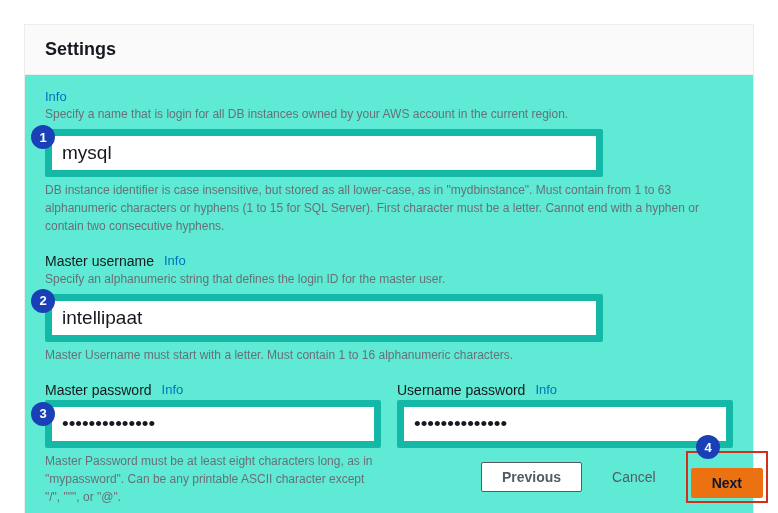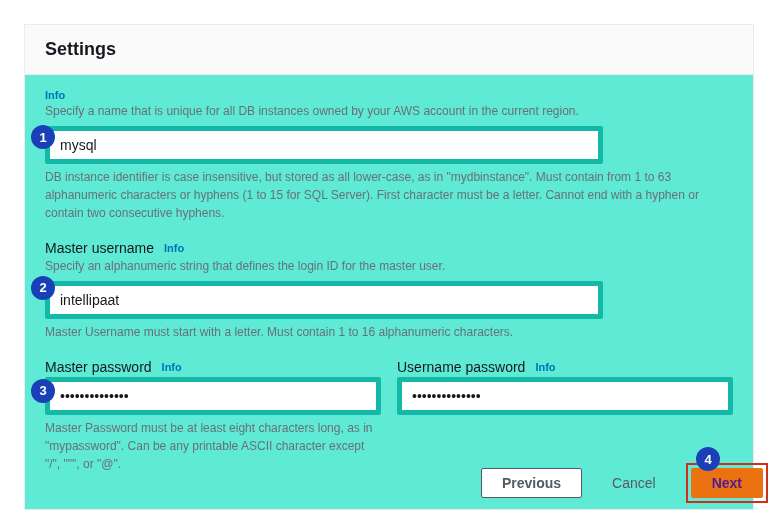--- a/index.html
+++ b/index.html
@@ -37,44 +37,44 @@
       align-items: center;
       gap: 10px;
       margin-bottom: 2px;
     }
     .field-label {
       font-size: 14px;
       color: #16191f;
       font-weight: 400;
     }
     .info-link {
-      font-size: 11px;
+      font-size: 13px;
       color: #0073bb;
-      font-weight: 700;
+      font-weight: 400;
       cursor: pointer;
     }
     .field-desc {
       font-size: 12px;
       color: #687078;
       margin-bottom: 6px;
       line-height: 1.4;
     }
     .field-help {
       font-size: 12px;
       color: #687078;
       margin-top: 4px;
       line-height: 1.5;
     }
     input[type="text"], input[type="password"] {
       width: 558px;
       max-width: 100%;
       padding: 6px 10px;
-      border: 5px solid #14b8a6;
+      border: 7px solid #14b8a6;
       border-radius: 2px;
-      font-size: 14px;
+      font-size: 19px;
       color: #16191f;
       background: #fff;
     }
     .two-col {
       display: flex;
       gap: 16px;
     }
     .two-col .col {
       flex: 1;
       position: relative;
@@ -118,21 +118,22 @@
       font-weight: 400;
     }
     .btn-default {
       background: #fff;
       border: 1px solid #545b64;
       color: #545b64;
     }
     .btn-primary {
       background: #ec7211;
       border: 1px solid #ec7211;
-      color: #4c1d95;
+      color: #0f172a;
+      margin-top: 12px;
     }
     .next-highlight {
       border: 2px solid #d12f1d;
       padding: 3px;
       position: relative;
     }
     .badge-4 {
       position: absolute;
       top: -18px;
       right: 46px;
@@ -145,21 +146,21 @@
   <div class="panel-header">
     <h2>Settings</h2>
   </div>
 
   <div class="panel-body">
 
     <div class="field-group">
       <div class="field-label-row">
         <span class="info-link">Info</span>
       </div>
-      <div class="field-desc">Specify a name that is unique for all DB instances owned by your AWS account in the current region.</div>
+      <div class="field-desc">Specify a name that is login for all DB instances owned by your AWS account in the current region.</div>
       <div class="step-badge" style="left:-14px; top:36px;">1</div>
       <input type="text" value="mysql" style="">
       <div class="field-help">DB instance identifier is case insensitive, but stored as all lower-case, as in "mydbinstance". Must contain from 1 to 63 alphanumeric characters or hyphens (1 to 15 for SQL Server). First character must be a letter. Cannot end with a hyphen or contain two consecutive hyphens.</div>
     </div>
 
     <div class="field-group">
       <div class="field-label-row">
         <span class="field-label">Master username</span>
         <span class="info-link">Info</span>
       </div>

